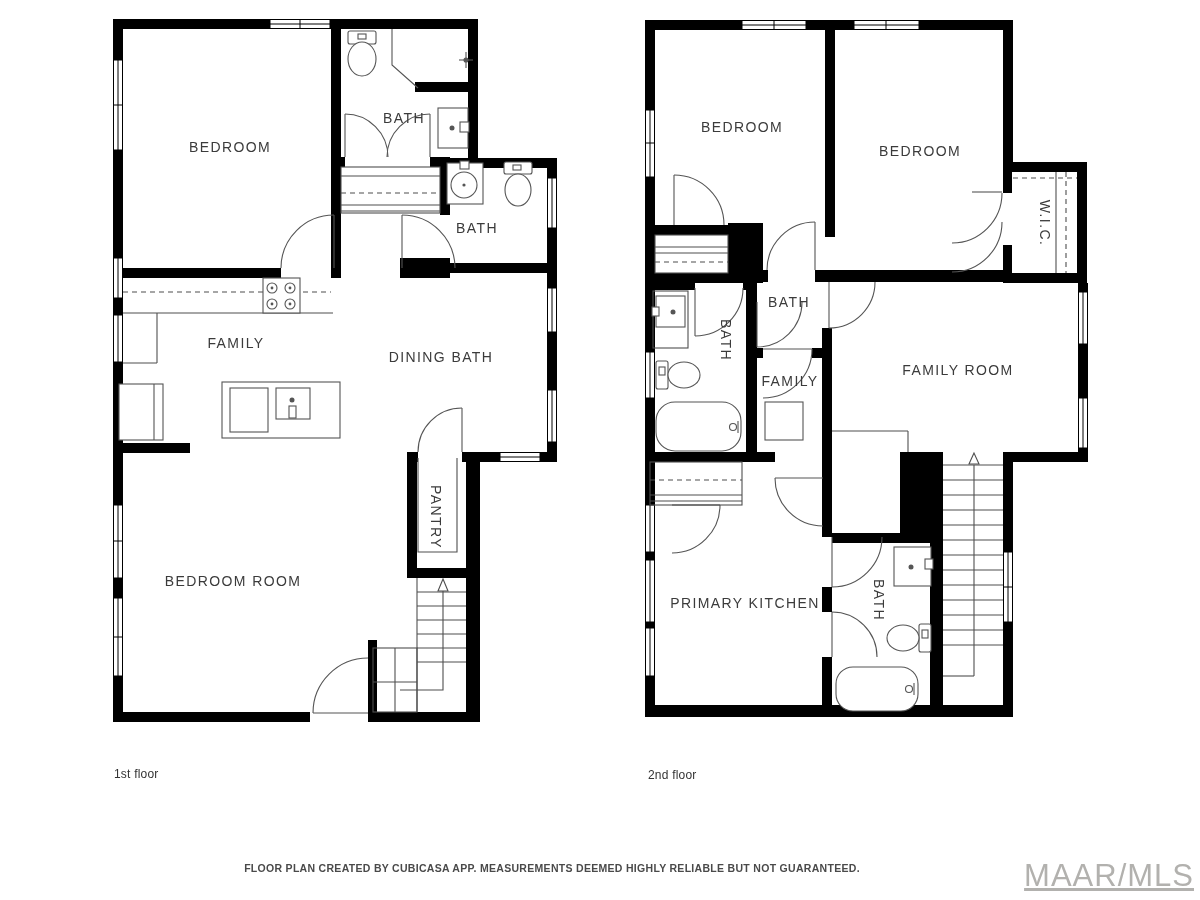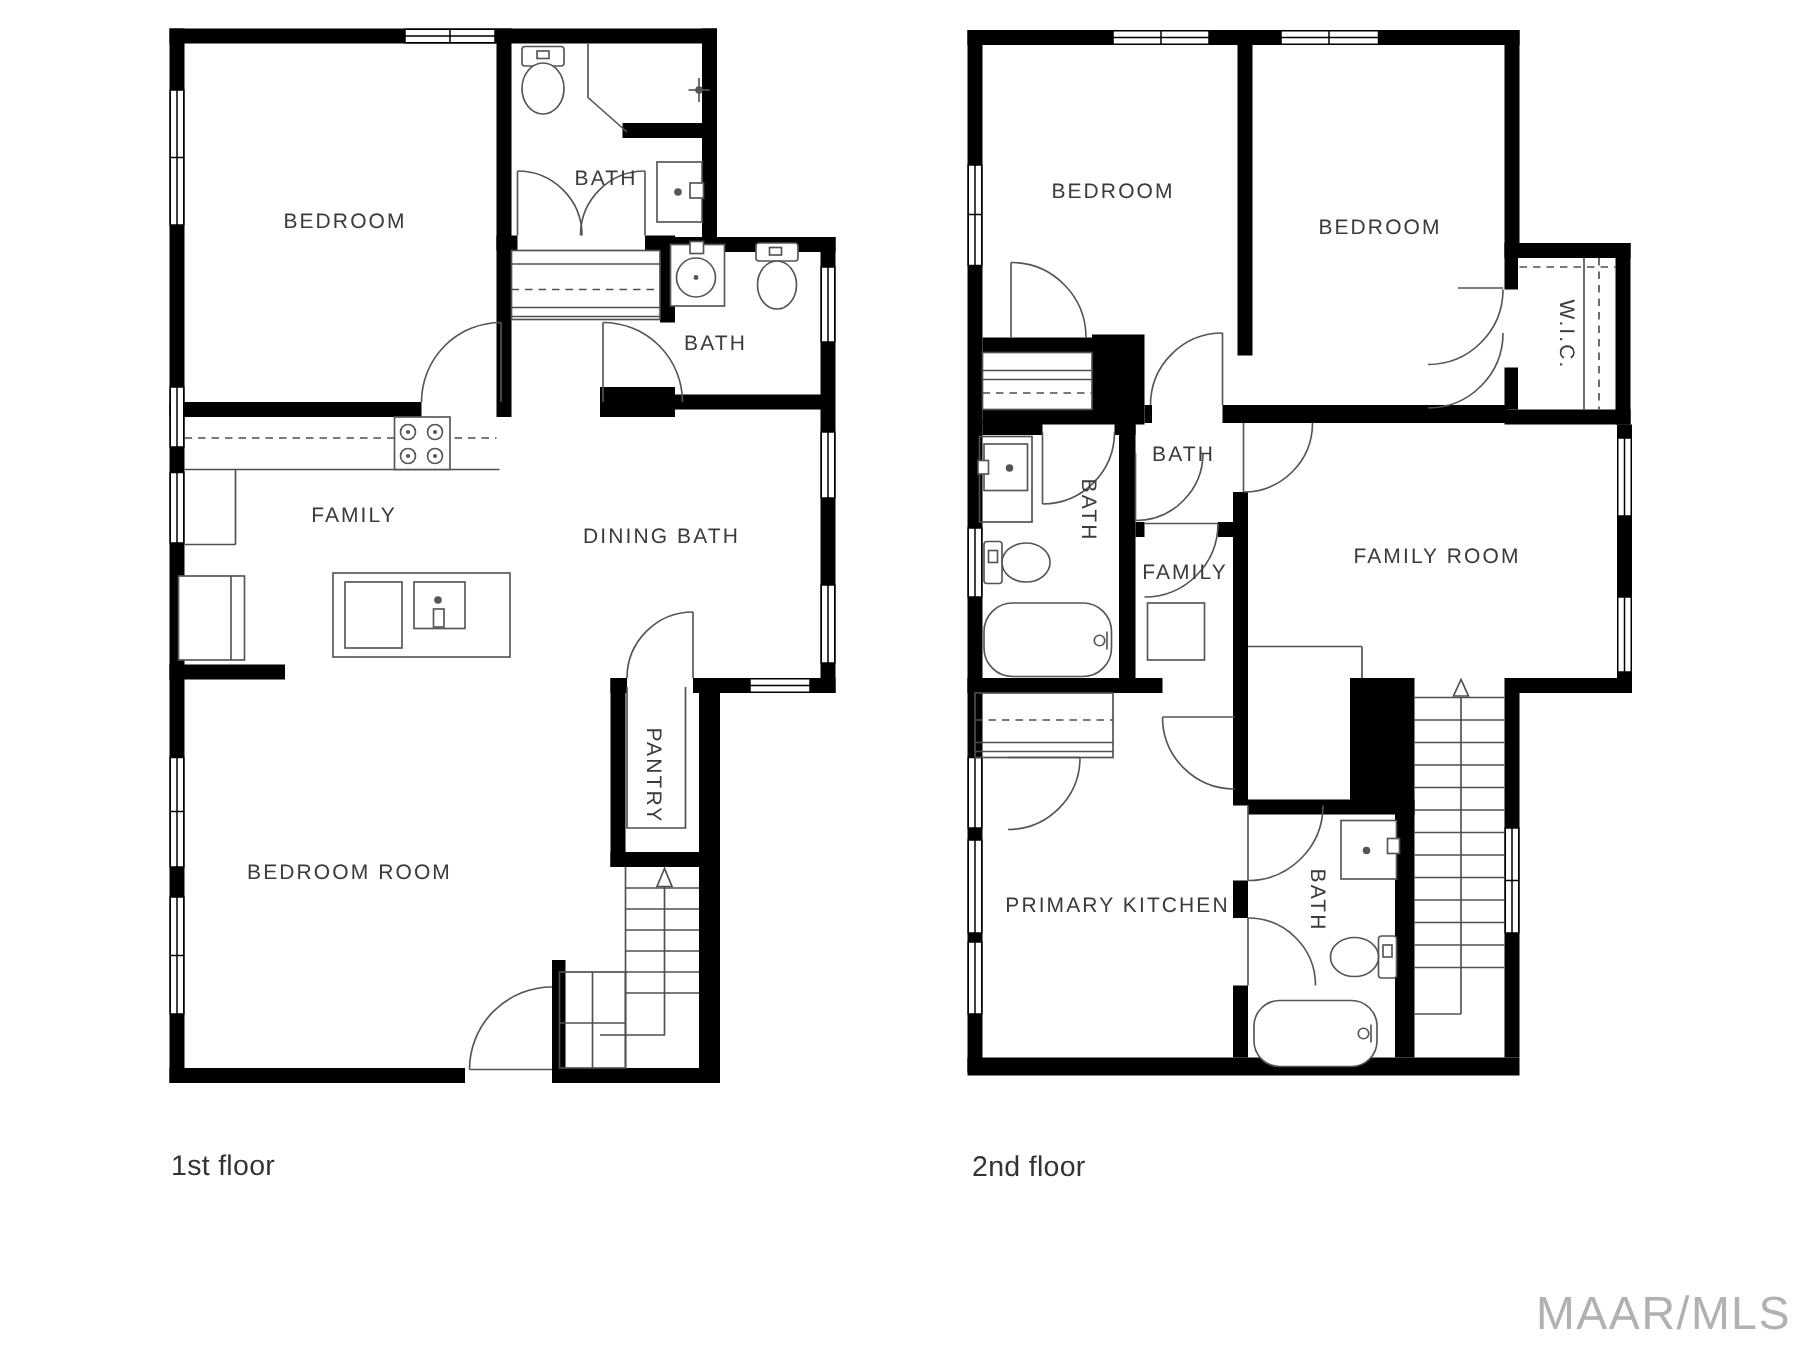--- a/index.html
+++ b/index.html
@@ -2,25 +2,25 @@
 <html><head>
 <meta charset="utf-8">
 <style>
   html,body{margin:0;padding:0;background:#ffffff;}
   #stage{position:relative;width:1200px;height:900px;background:#ffffff;overflow:hidden;
          font-family:"Liberation Sans",sans-serif;}
   #plansvg{position:absolute;left:0;top:0;}
   .rl{position:absolute;transform:translate(-50%,-50%);font-size:14px;letter-spacing:1.4px;
       color:#3b3b3b;white-space:nowrap;}
   .rl.vert{transform:translate(-50%,-50%) rotate(90deg);}
-  .caption{position:absolute;font-size:19px;color:#333;letter-spacing:.2px;}
+  .caption{position:absolute;font-size:12px;color:#333;letter-spacing:.2px;}
   #footer-text{position:absolute;left:552px;top:868px;transform:translate(-50%,-50%);
       font-size:10.5px;font-weight:bold;color:#4a4a4a;letter-spacing:.3px;white-space:nowrap;}
   #watermark{position:absolute;right:6px;top:858px;font-size:31px;color:#b2b1ae;
-      letter-spacing:1px;white-space:nowrap;}
+      letter-spacing:1px;white-space:nowrap;text-decoration:underline;}
 </style>
 </head>
 <body>
 
 <div id="stage">
 
 <svg id="plansvg" width="1200" height="900" viewBox="0 0 1200 900">
 
   <g>
 
@@ -427,15 +427,16 @@
 <div class="rl" style="left:789px;top:302px">BATH</div>
 <div class="rl vert" style="left:726px;top:340px">BATH</div>
 <div class="rl" style="left:790px;top:381px">FAMILY</div>
 <div class="rl" style="left:958px;top:370px">FAMILY ROOM</div>
 <div class="rl" style="left:745px;top:603px">PRIMARY KITCHEN</div>
 <div class="rl vert" style="left:879px;top:600px">BATH</div>
 
 <div class="caption" style="left:114px;top:767px">1st floor</div>
 <div class="caption" style="left:648px;top:768px">2nd floor</div>
 
+<div id="footer-text">FLOOR PLAN CREATED BY CUBICASA APP. MEASUREMENTS DEEMED HIGHLY RELIABLE BUT NOT GUARANTEED.</div>
 <div id="watermark">MAAR/MLS</div>
 
 </div>
 
 </body></html>

